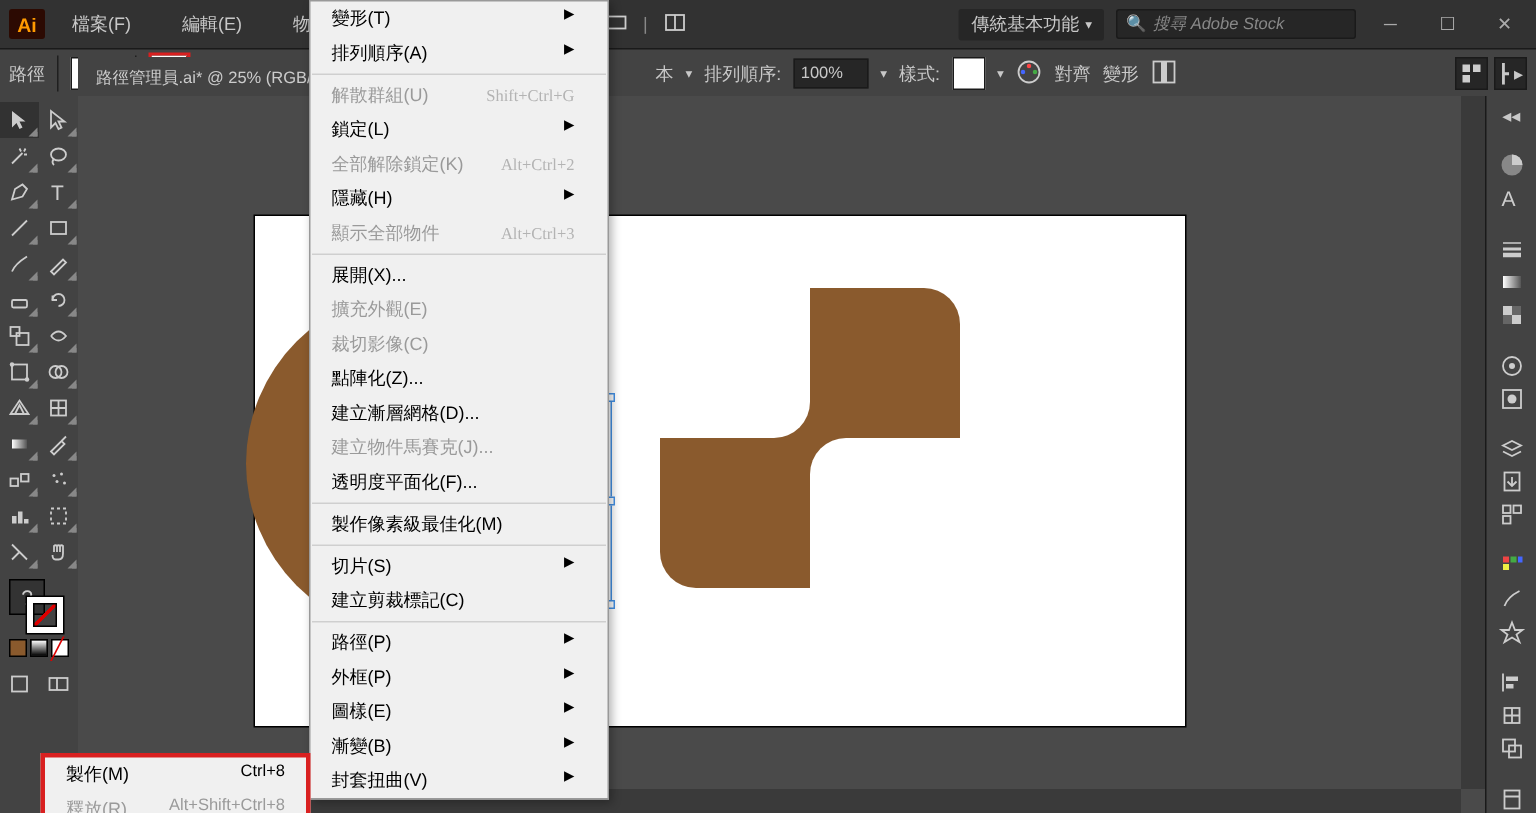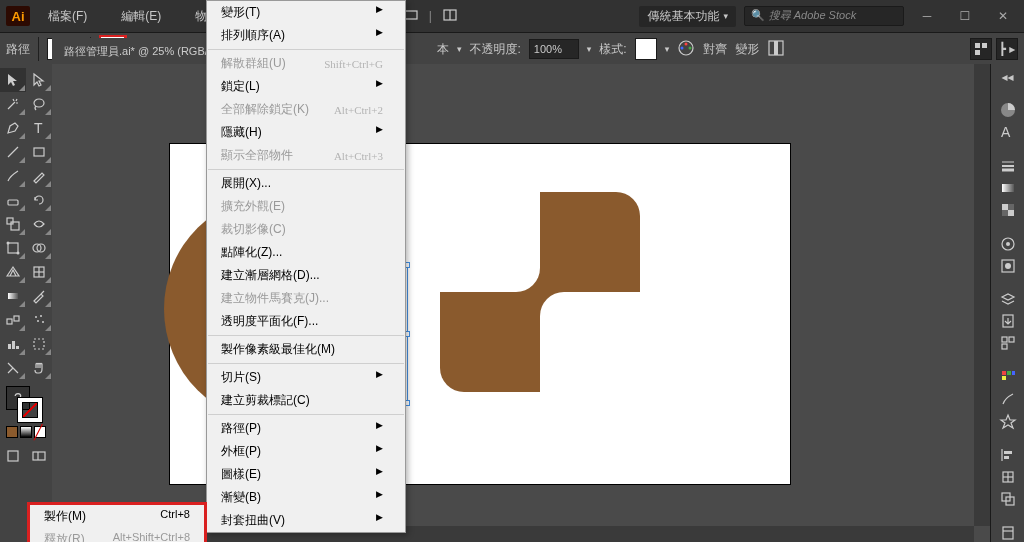--- a/index.html
+++ b/index.html
@@ -115,21 +115,21 @@
   <span style="font-size:9px">▾</span>
   <div class="divider"></div>
   <div class="red-accent-sq"></div>
   <span style="font-size:9px">▾</span>
   <div class="opt-label">筆畫:</div>
   <div class="opt-field" style="width:24px"></div>
   <span style="font-size:9px">▾</span>
   <div style="width:176px"></div>
   <div class="opt-label">本</div>
   <span style="font-size:9px">▾</span>
-  <div class="opt-label">不透明度:</div>
+  <div class="opt-label">排列順序:</div>
   <div class="opt-field">100%</div>
   <span style="font-size:9px">▾</span>
   <div class="opt-label">樣式:</div>
   <div class="opt-sq" style="background:#fff"></div>
   <span style="font-size:9px">▾</span>
   <div><svg width="18" height="18">
         <circle cx="9" cy="9" r="7" class="iconpath"></circle>
         <circle cx="9" cy="5" r="1.5" fill="#f44"></circle>
         <circle cx="13" cy="9" r="1.5" fill="#4a4"></circle>
         <circle cx="5" cy="9" r="1.5" fill="#46f"></circle>

